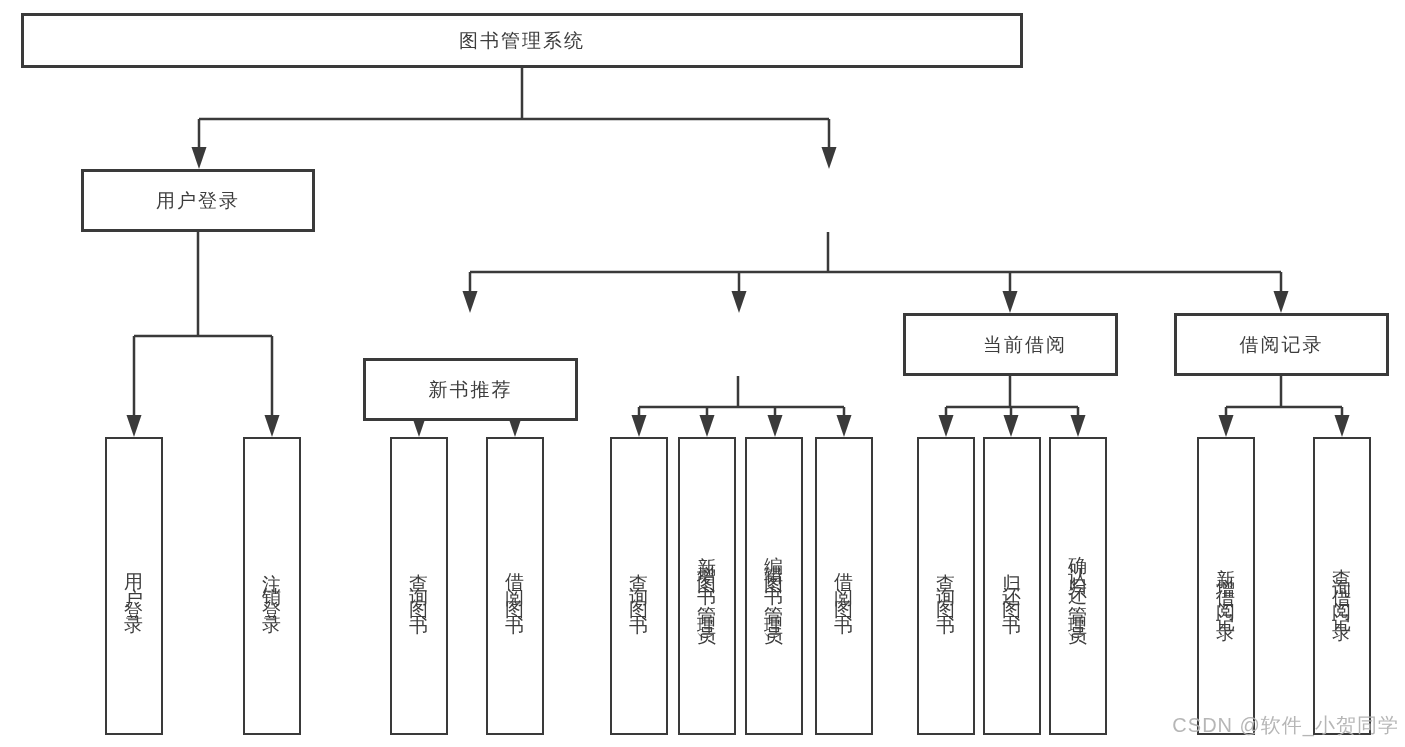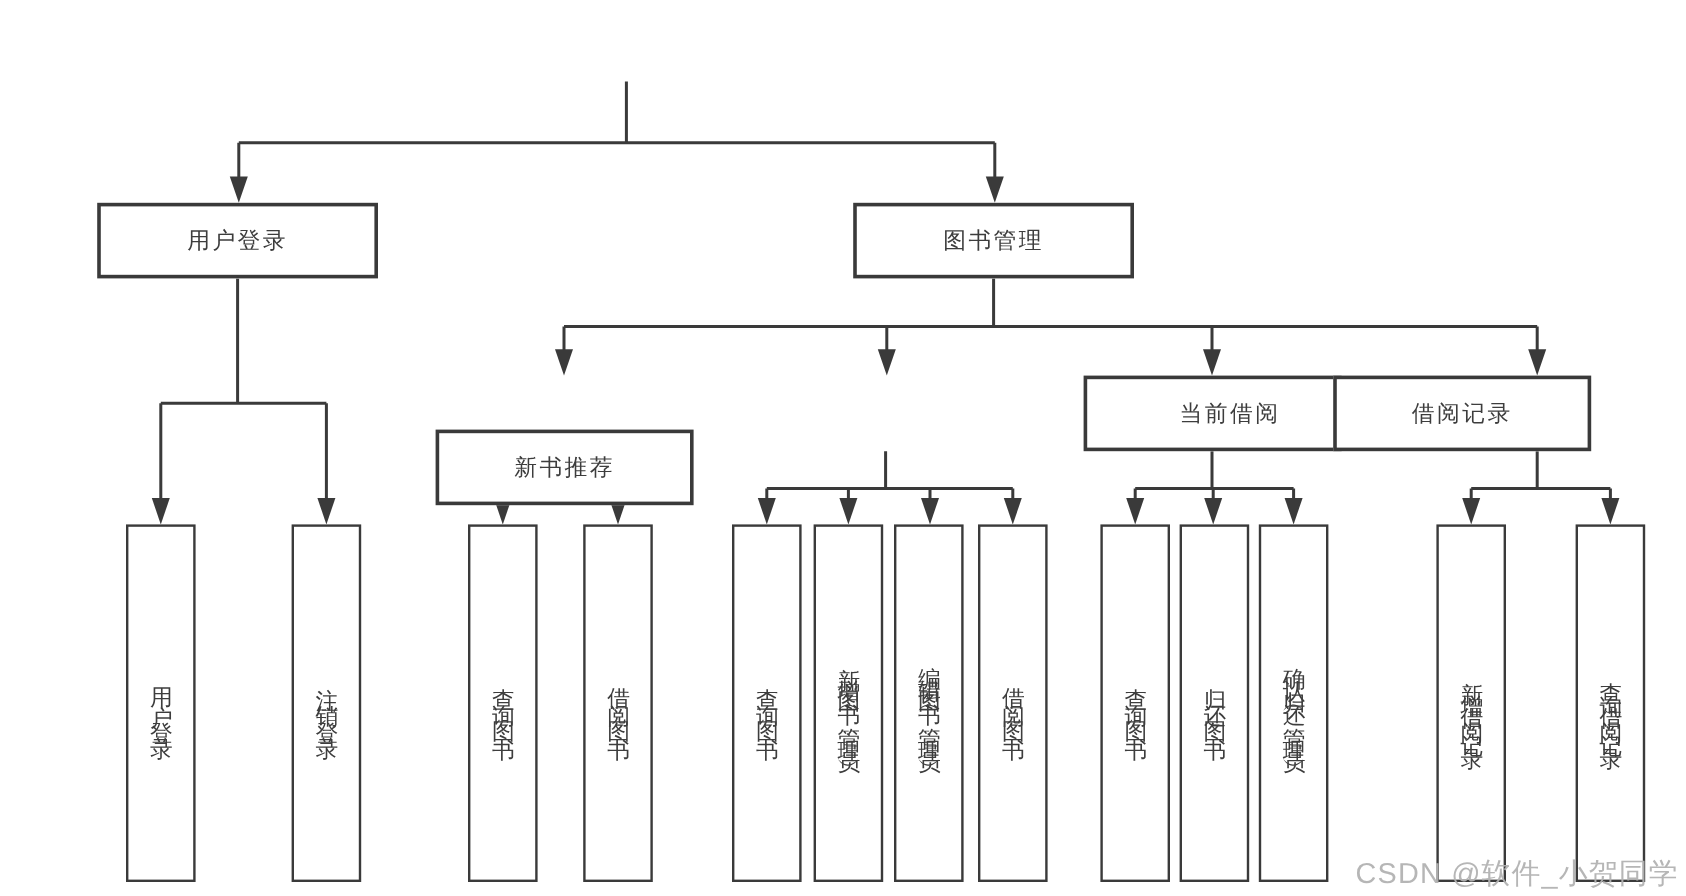--- a/index.html
+++ b/index.html
@@ -34,21 +34,21 @@
     letter-spacing: 2px;
     z-index: 2;
     white-space: nowrap;
   }
   #root    { left: 21px;   top: 13px;  width: 1002px; height: 55px; }
   #l2a     { left: 81px;   top: 169px; width: 234px;  height: 63px; }
   #l2b     { left: 711px;  top: 169px; width: 234px;  height: 63px; }
   #l3a     { left: 363px;  top: 313px; width: 215px;  height: 63px; margin-top: 45px; }
   #l3b     { left: 633px;  top: 313px; width: 211px;  height: 63px; }
   #l3c     { left: 903px;  top: 313px; width: 215px;  height: 63px; padding-left: 29px; }
-  #l3d     { left: 1111px; top: 313px; width: 215px;  height: 63px; }
+  #l3d     { left: 1174px; top: 313px; width: 215px;  height: 63px; }
 
   .leaf {
     position: absolute;
     box-sizing: border-box;
     top: 437px;
     width: 58px;
     height: 298px;
     background: #ffffff;
     border: 2.5px solid #3a3a3a;
     display: flex;
@@ -78,21 +78,21 @@
   #f9 { left: 917px; }
   #f10 { left: 983px; }
   #f11 { left: 1049px; }
   #f12 { left: 1197px; }
   #f13 { left: 1313px; }
 
   .watermark {
     position: absolute;
     right: 6px;
     top: 712px;
-    font-size: 24px;
+    font-size: 20px;
     color: rgba(178, 178, 178, 0.95);
     letter-spacing: 1px;
     z-index: 3;
     white-space: nowrap;
   }
 </style>
 </head>
 <body>
 
 <div class="canvas">
@@ -126,23 +126,23 @@
     <path d="M1010 376 V407 M946 407 H1078 M946 407 V419 M1011 407 V419 M1078 407 V419" fill="none" stroke="#3a3a3a" stroke-width="2.5"></path>
     <polygon points="938.5,415 953.5,415 946,437" fill="#3a3a3a"></polygon>
     <polygon points="1003.5,415 1018.5,415 1011,437" fill="#3a3a3a"></polygon>
     <polygon points="1070.5,415 1085.5,415 1078,437" fill="#3a3a3a"></polygon>
 
     <path d="M1281 376 V407 M1226 407 H1342 M1226 407 V419 M1342 407 V419" fill="none" stroke="#3a3a3a" stroke-width="2.5"></path>
     <polygon points="1218.5,415 1233.5,415 1226,437" fill="#3a3a3a"></polygon>
     <polygon points="1334.5,415 1349.5,415 1342,437" fill="#3a3a3a"></polygon>
   </svg>
 
+  <div class="node" id="root">图书管理系统</div>
 
   <div class="node" id="l2a">用户登录</div>
-  <div class="node" id="l2b">图书管理</div>
 
   <div class="node" id="l3a">新书推荐</div>
   <div class="node" id="l3c">当前借阅</div>
   <div class="node" id="l3d">借阅记录</div>
 
   <div class="leaf" id="f1">
     <span>用户登录</span>
   </div>
   <div class="leaf" id="f2">
     <span>注销登录</span>

